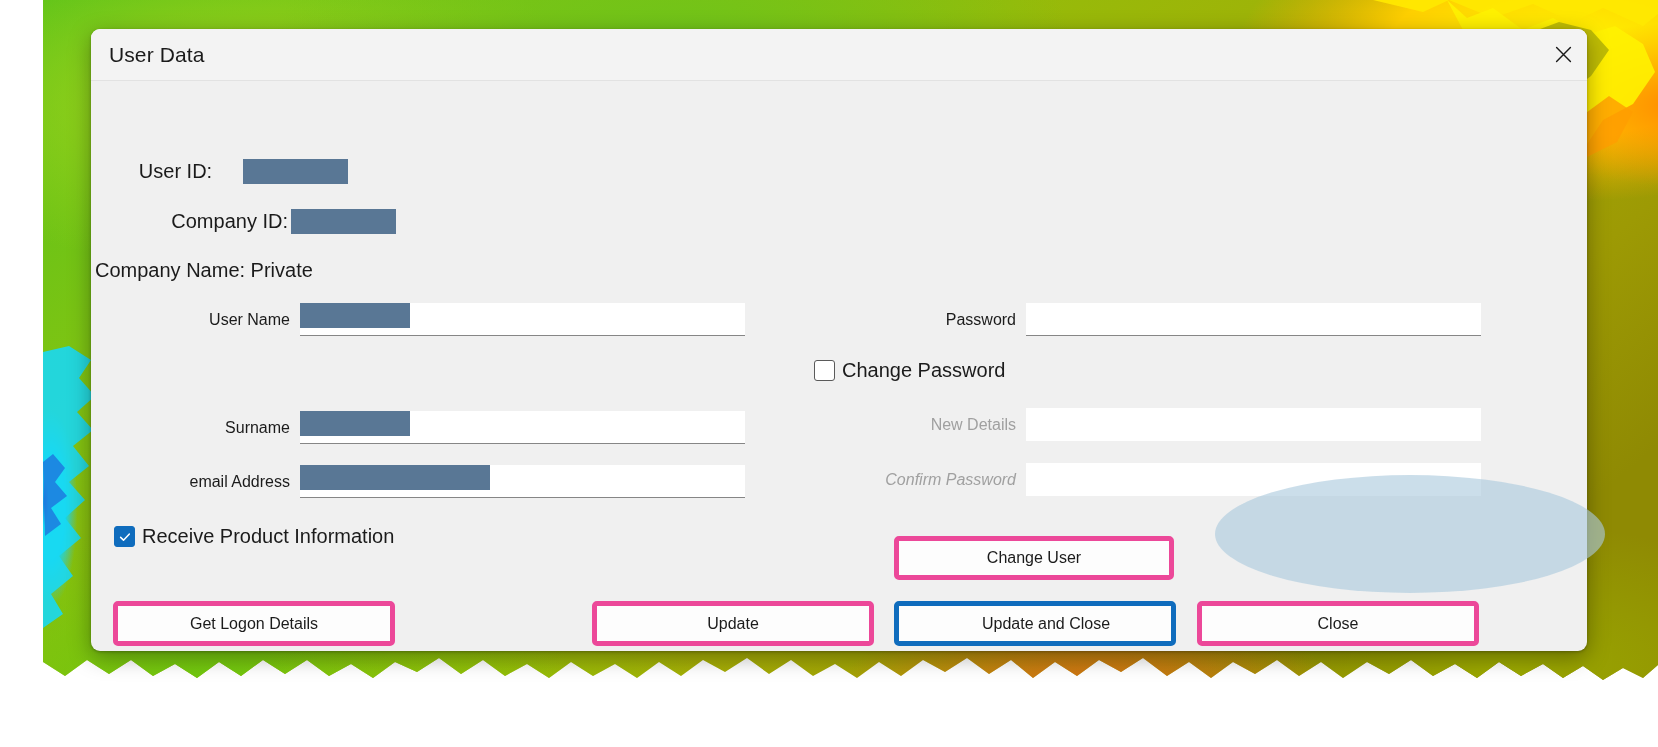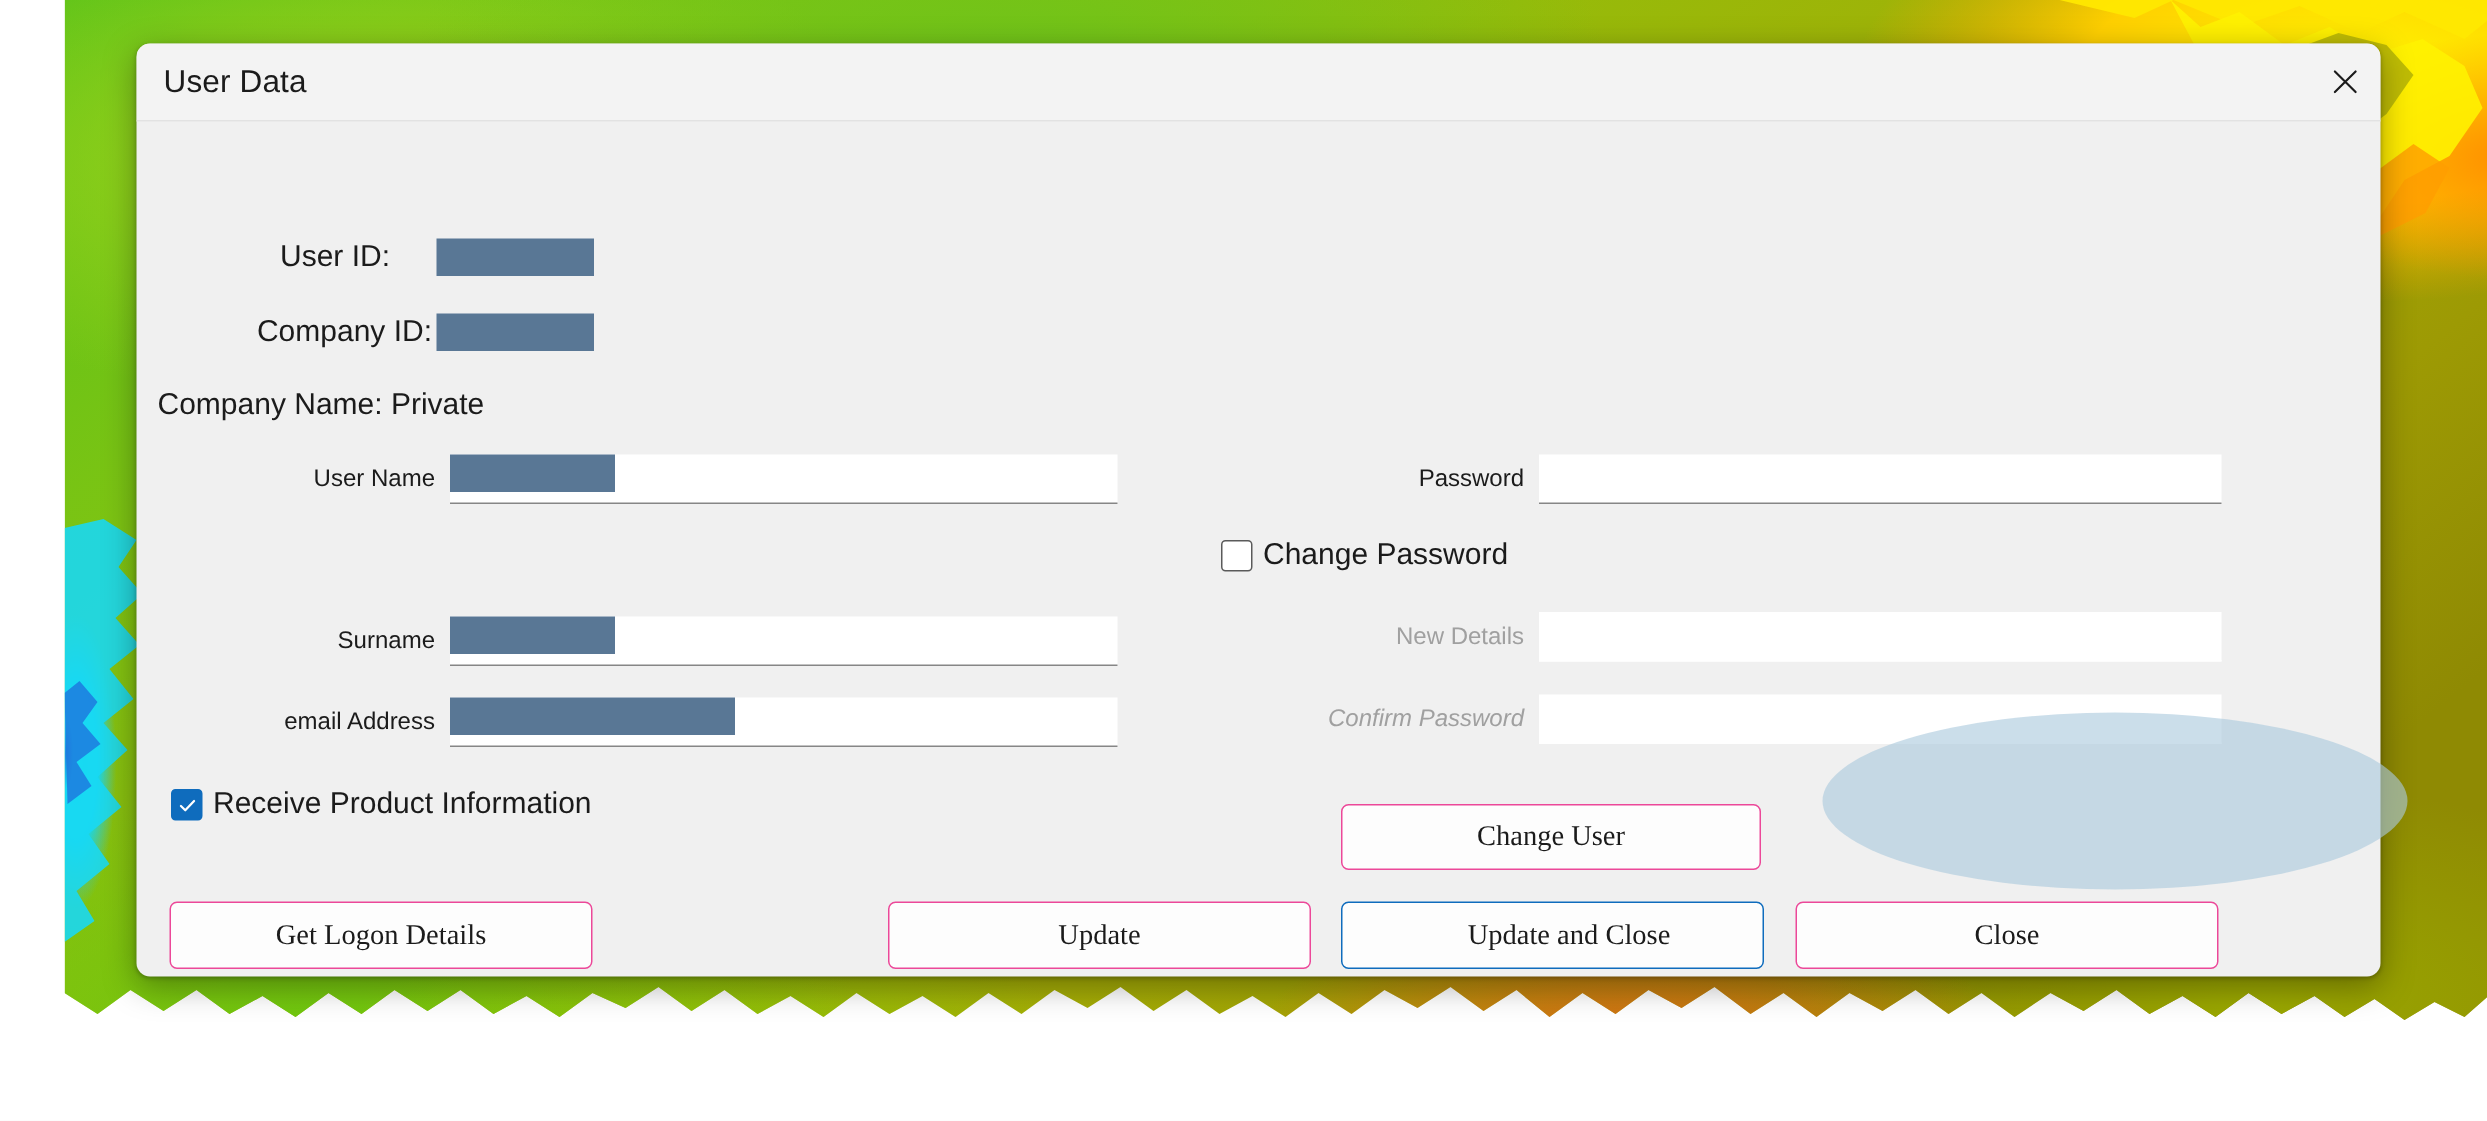--- a/index.html
+++ b/index.html
@@ -41,21 +41,21 @@
   .close-btn svg { width: 17px; height: 17px; }
 
   .body { position: relative; height: 570px; }
 
   
   .idrow { position: absolute; display: flex; align-items: center; }
   .idlabel { font-size: 20px; color: #1b1b1b; text-align: right; }
   .redact { background: #597795; height: 25px; }
 
   .companyname {
-    position: absolute; left: 14px; top: 178px;
+    position: absolute; left: 4px; top: 178px;
     font-size: 20px; color: #1b1b1b; white-space: nowrap;
   }
 
   
   .field { position: absolute; display: flex; align-items: center; }
   .flabel {
     font-size: 16px; color: #1b1b1b; text-align: right; padding-right: 10px;
     white-space: nowrap;
   }
   .flabel.disabled { color: #a0a0a0; }
@@ -75,24 +75,24 @@
     border: 1.6px solid #5a5a5a; background: #fff;
     display: flex; align-items: center; justify-content: center;
     flex: 0 0 auto;
   }
   .cbox.checked { background: #0f6cbd; border-color: #0f6cbd; }
   .cbox.checked svg { width: 14px; height: 14px; }
   .cblabel { font-size: 20px; color: #1b1b1b; margin-left: 7px; white-space: nowrap; }
 
   
   .btn {
-    position: absolute; background: #fdfdfd; border: 1px solid #ec4899;
-    border-radius: 5px; font-size: 19px; color: #1b1b1b;
+    position: absolute; background: #fdfdfd; border: 5px solid #ec4899;
+    border-radius: 5px; font-size: 16px; color: #1b1b1b;
     display: flex; align-items: center; justify-content: center;
-    cursor: pointer; font-family: Liberation Serif, serif;
+    cursor: pointer; font-family: Liberation Sans, sans-serif;
   }
   .btn.accent { border-color: #0f6cbd; }
 
   
   #highlight {
     position: absolute; left: 1172px; top: 475px;
     width: 390px; height: 118px; border-radius: 50%;
     background: rgba(171,201,221,.62);
     pointer-events: none;
   }
@@ -214,21 +214,21 @@
       <div class="title-text">User Data</div>
       <div class="close-btn">
         <svg viewBox="0 0 16 16">
           <path d="M1.5 1.5 L14.5 14.5 M14.5 1.5 L1.5 14.5" stroke="#1b1b1b" stroke-width="1.35" fill="none" stroke-linecap="round"></path>
         </svg>
       </div>
     </div>
 
     <div class="body">
 
-      <div class="idrow" style="left:0px; top:78px; width:305px; justify-content:flex-end;gap:28px;">
+      <div class="idrow" style="left:0px; top:78px; width:305px; justify-content:center;gap:28px;">
         <span class="idlabel">User ID:</span>
         <span class="redact" style="width:105px; margin-left:3px;"></span>
       </div>
 
       <div class="idrow" style="left:0px; top:128px; width:305px; justify-content:flex-end;">
         <span class="idlabel">Company ID:</span>
         <span class="redact" style="width:105px; margin-left:3px;"></span>
       </div>
 
       <div class="companyname">Company Name: Private</div>

